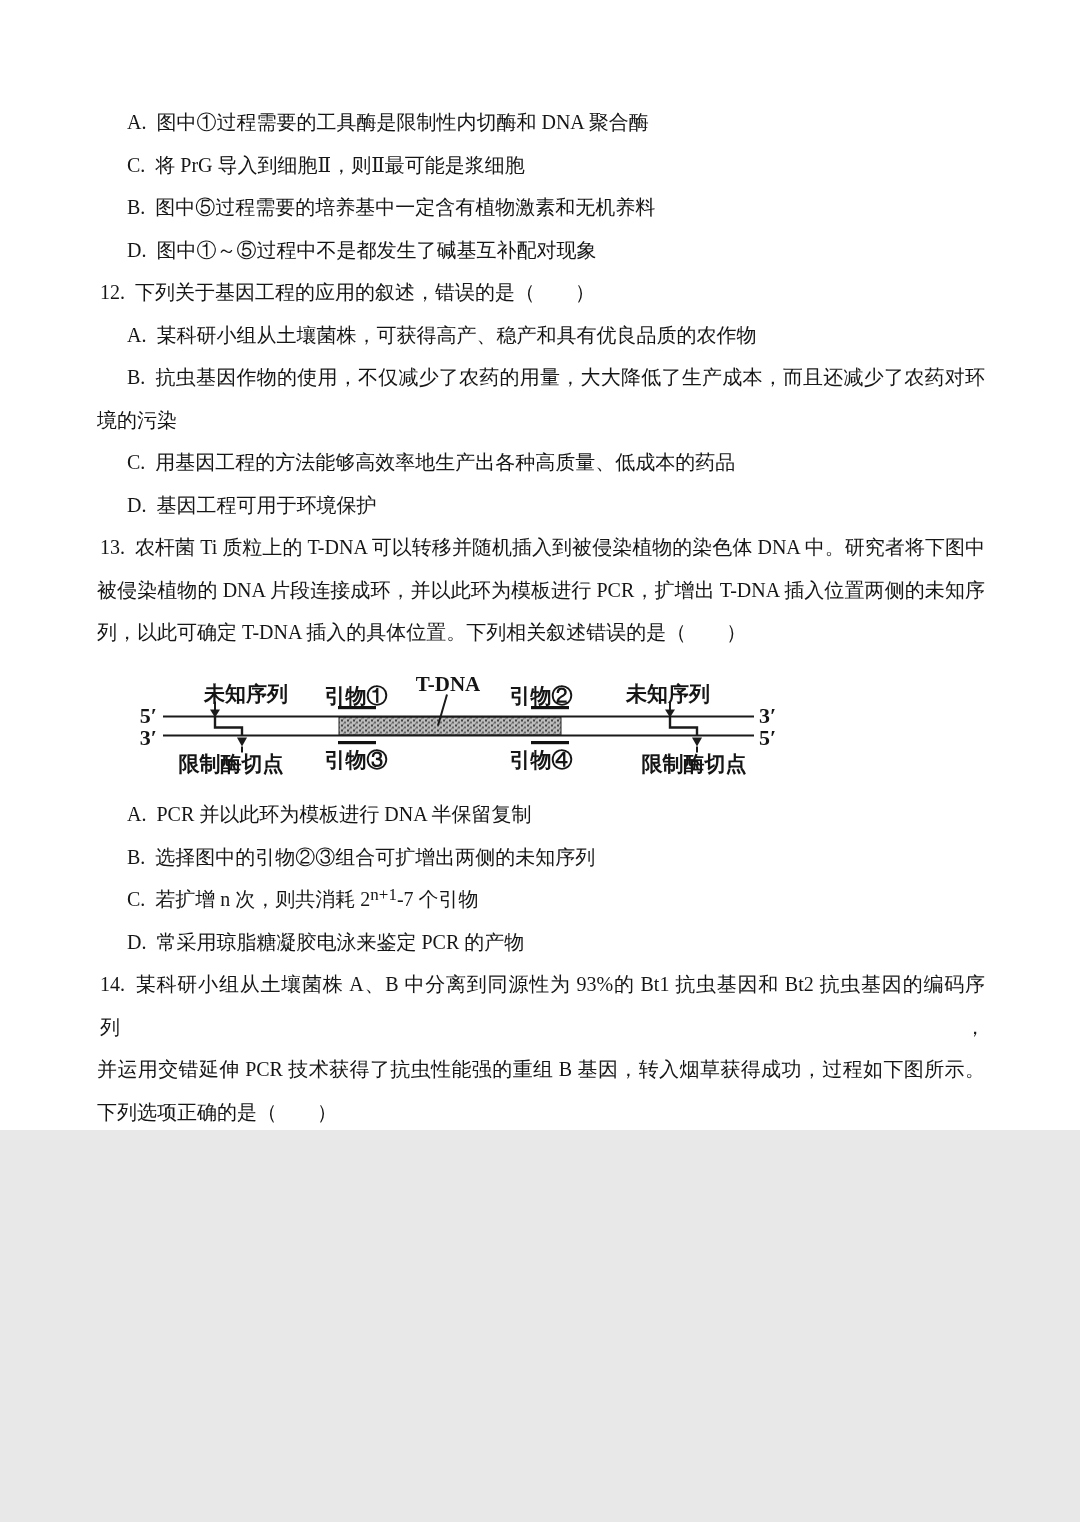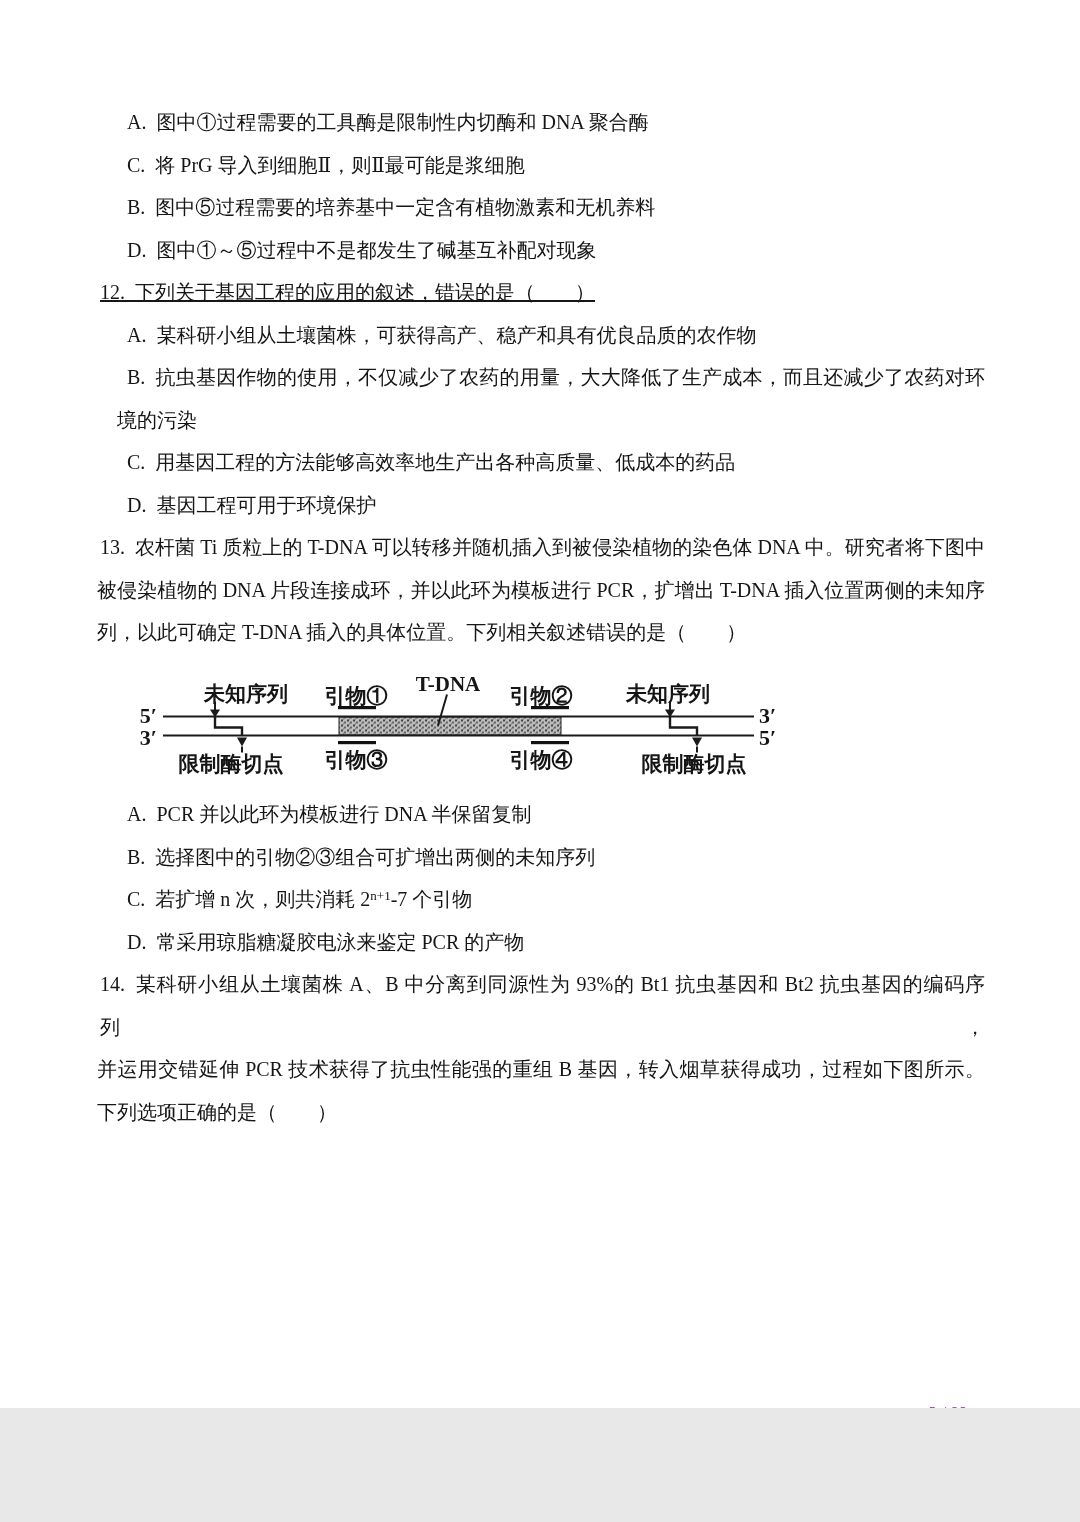--- a/index.html
+++ b/index.html
@@ -1,36 +1,36 @@
 <!DOCTYPE html>
 <html><head>
 <meta charset="utf-8">
 <style>
   html,body{margin:0;padding:0;background:#e8e8e8;}
   .page{
     position:relative;
-    width:1080px;height:1408px;
+    width:1080px;height:1130px;
     margin:0 auto;
     background:#ffffff;
     font-family:"Liberation Serif","DejaVu Serif",serif;
     color:#161616;
     overflow:hidden;
   }
   .text-block{
     position:absolute;
     left:97px;
     width:888px;
     font-size:20px;
     line-height:42.5px;
   }
   #block1{top:101px;}
   #block2{top:793px;}
   .line{white-space:normal;}
   .line.j{text-align:justify;text-align-last:justify;}
-  .line sup{font-size:13px;line-height:0;vertical-align:6px;letter-spacing:0;}
+  .line sup{font-size:17px;line-height:0;vertical-align:6px;letter-spacing:0;}
   .diagram{
     position:absolute;
     left:95px;top:652px;
     width:700px;height:145px;
   }
   .diagram svg{display:block;width:100%;height:100%;}
   .diagram text{
     font-family:"Liberation Serif","DejaVu Serif",serif;
     font-weight:bold;
     font-size:21px;
@@ -49,24 +49,24 @@
 </head>
 <body>
 
 <div class="page">
 
   <div class="text-block" id="block1">
       <div class="line" style="padding-left: 30px;"><span>A. 图中①过程需要的工具酶是限制性内切酶和 DNA 聚合酶</span></div>
       <div class="line" style="padding-left: 30px;"><span>C. 将 PrG 导入到细胞Ⅱ，则Ⅱ最可能是浆细胞</span></div>
       <div class="line" style="padding-left: 30px;"><span>B. 图中⑤过程需要的培养基中一定含有植物激素和无机养料</span></div>
       <div class="line" style="padding-left: 30px;"><span>D. 图中①～⑤过程中不是都发生了碱基互补配对现象</span></div>
-      <div class="line" style="padding-left: 3px; text-decoration: underline;"><span>12. 下列关于基因工程的应用的叙述，错误的是（　　）</span></div>
+      <div class="line" style="padding-left: 3px;"><span>12. 下列关于基因工程的应用的叙述，错误的是（　　）</span></div>
       <div class="line" style="padding-left: 30px;"><span>A. 某科研小组从土壤菌株，可获得高产、稳产和具有优良品质的农作物</span></div>
       <div class="line j" style="padding-left: 30px;"><span>B. 抗虫基因作物的使用，不仅减少了农药的用量，大大降低了生产成本，而且还减少了农药对环</span></div>
-      <div class="line" style="padding-left: 0px; margin-left: 20px;"><span>境的污染</span></div>
+      <div class="line" style="padding-left: 0px;"><span>境的污染</span></div>
       <div class="line" style="padding-left: 30px;"><span>C. 用基因工程的方法能够高效率地生产出各种高质量、低成本的药品</span></div>
       <div class="line" style="padding-left: 30px;"><span>D. 基因工程可用于环境保护</span></div>
       <div class="line j" style="padding-left: 3px;"><span>13. 农杆菌 Ti 质粒上的 T-DNA 可以转移并随机插入到被侵染植物的染色体 DNA 中。研究者将下图中</span></div>
       <div class="line j" style="padding-left: 0px;"><span>被侵染植物的 DNA 片段连接成环，并以此环为模板进行 PCR，扩增出 T-DNA 插入位置两侧的未知序</span></div>
       <div class="line" style="padding-left: 0px;"><span>列，以此可确定 T-DNA 插入的具体位置。下列相关叙述错误的是（　　）</span></div>
     </div>
 
   <div class="diagram">
     <svg viewBox="0 0 700 140" xmlns="http://www.w3.org/2000/svg">
       <defs>

